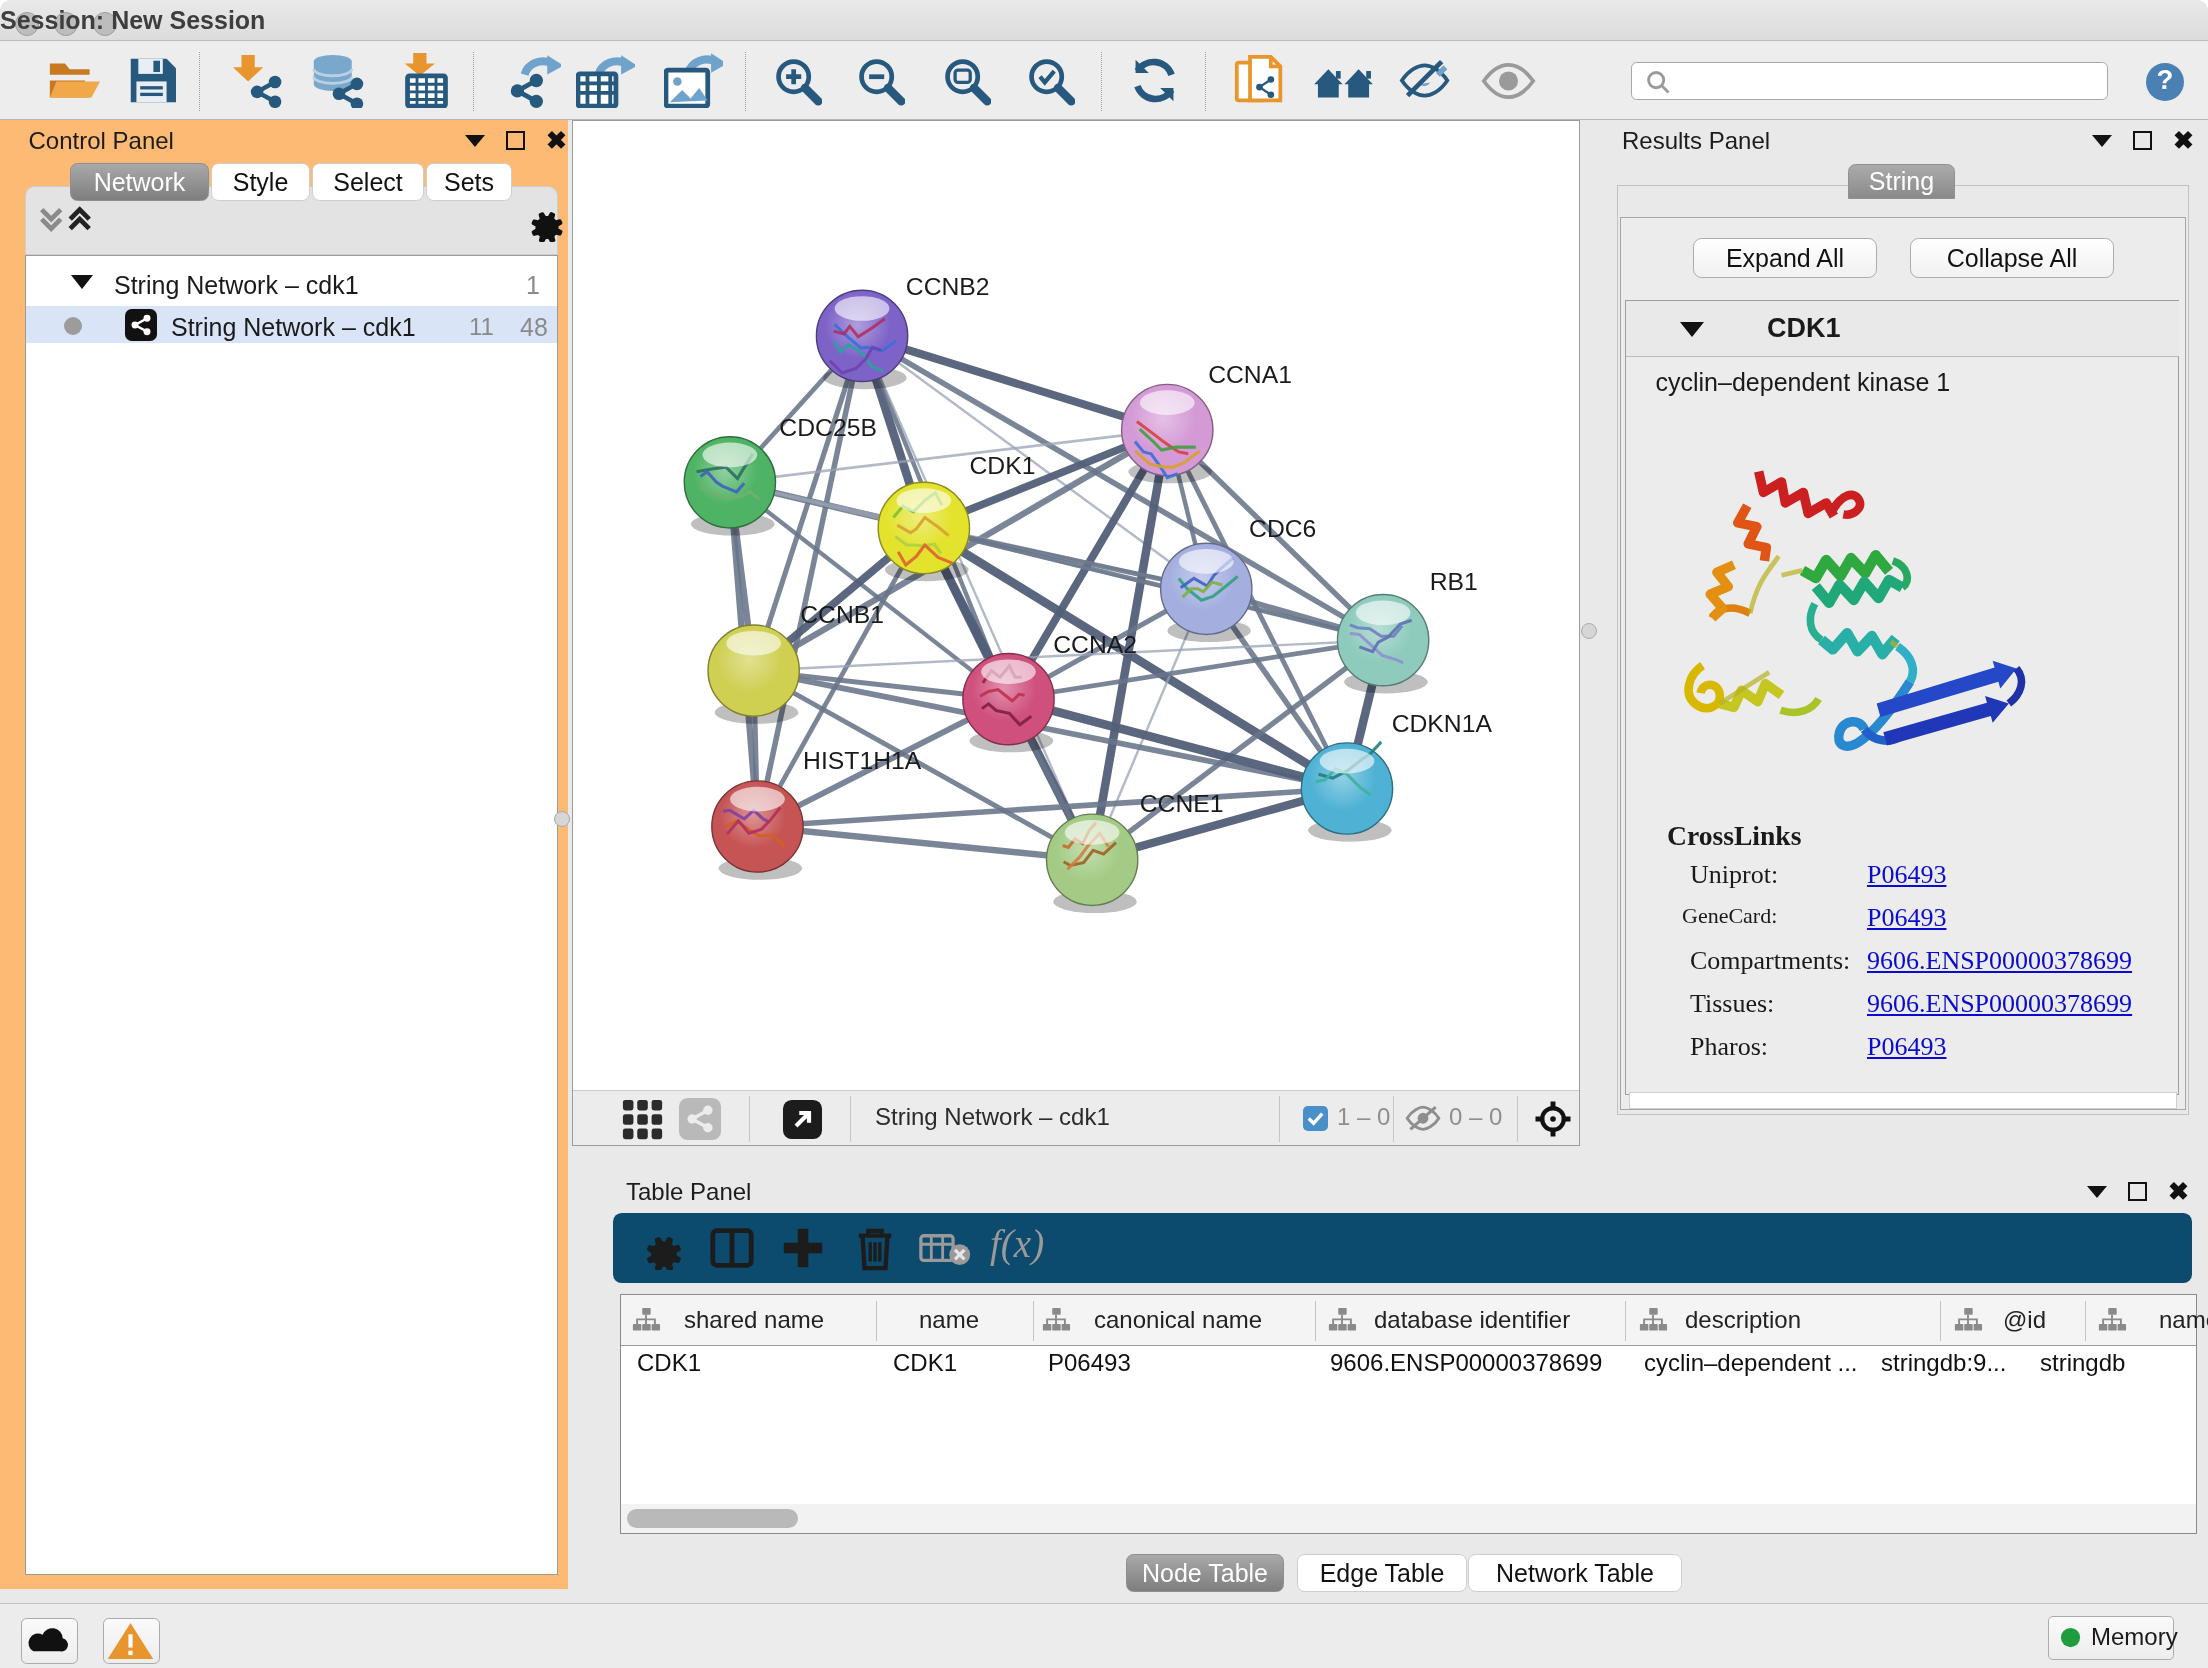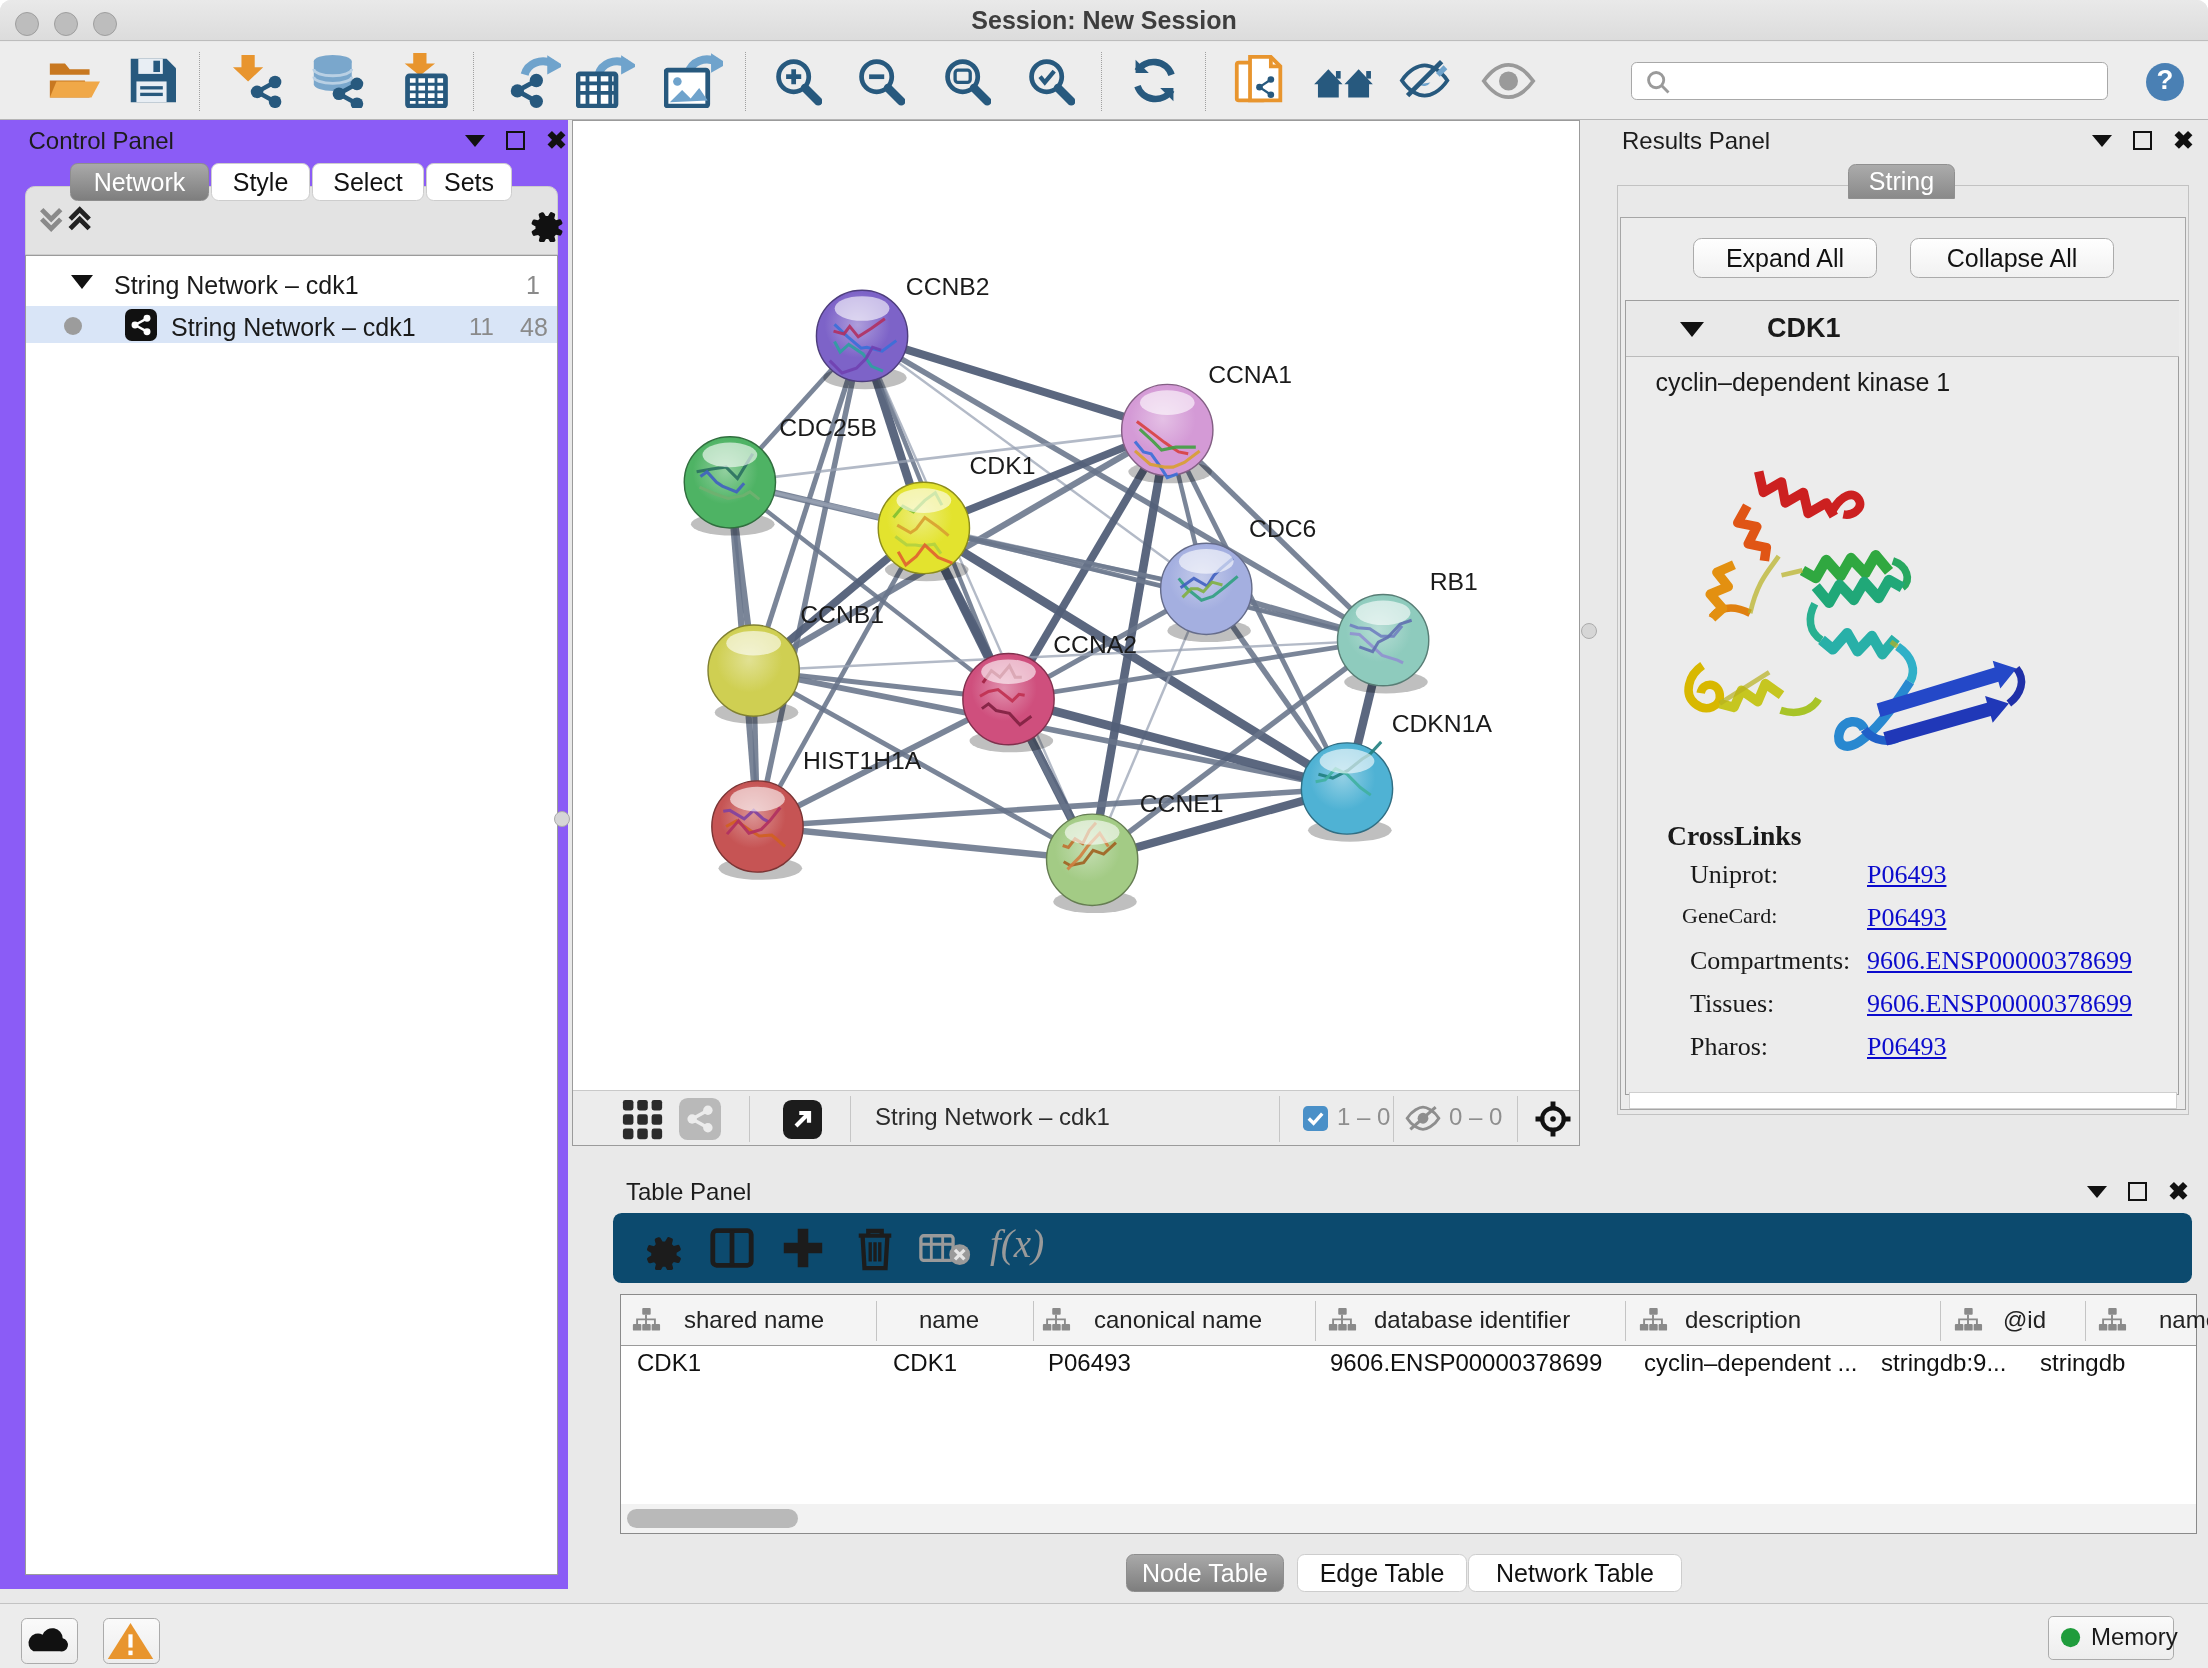--- a/index.html
+++ b/index.html
@@ -2,27 +2,27 @@
 <html style="font-size:15px"><head><meta charset="utf-8">
 <style>
 *{margin:0;padding:0;box-sizing:border-box}
 html,body{width:2208px;height:1668px;overflow:hidden;background:#fff}
 body{font-family:"Liberation Sans",sans-serif;font-size:24px;color:#1a1a1a;position:relative}
 .ab{position:absolute}
 #win{position:absolute;left:0;top:0;width:2208px;height:1668px;background:#e9e9e9;border-radius:11.4px 11.4px 0 0;overflow:hidden}
 
 #titlebar{position:absolute;left:0;top:0;width:2208px;height:41px;background:linear-gradient(#e9e9e9,#dcdcdc);border-bottom:1px solid #bdbdbd}
 .tl{position:absolute;top:12.4px;width:24px;height:24px;border-radius:50%;background:#bdbdbd;border:1px solid #9e9e9e}
-#title{position:absolute;top:5.7px;left:0;width:2208px;text-align:center;font-weight:bold;color:#3e3e3e;font-size:25px}
+#title{position:absolute;top:5.7px;left:0;width:2208px;font-weight:bold;color:#3e3e3e;font-size:25px}
 
 #toolbar{position:absolute;left:0;top:42px;width:2208px;height:78px;background:#ededed;border-bottom:1px solid #b5b5b5}
 .tsep{position:absolute;top:9.5px;height:59px;width:0;border-left:1.9px dotted #a0a0a0}
 #searchbox{position:absolute;left:1631px;top:20px;width:477px;height:38px;background:#fff;border:1px solid #a8a8a8;border-radius:5.7px}
 
-#cpanel{position:absolute;left:0;top:120px;width:568px;height:1469px;background:#8b5cf6}
+#cpanel{position:absolute;left:0;top:120px;width:568px;height:1469px;background:#fdba74}
 #canvas{position:absolute;left:572px;top:120px;width:1008px;height:1026px;background:#fff;border:1px solid #9b9b9b}
 #canvtb{position:absolute;left:0px;top:969px;width:1006px;height:55px;background:#ececec;border-top:1px solid #c9c9c9}
 #rpanel{position:absolute;left:1584px;top:120px;width:625px;height:1026px;background:#e9e9e9}
 #tpanel{position:absolute;left:568px;top:1149px;width:1641px;height:453px;background:#e9e9e9}
 #statusbar{position:absolute;left:0;top:1603px;width:2208px;height:66px;background:#ececec;border-top:1px solid #c3c3c3}
 .phdr{font-size:24px;color:#1c1c1c}
 .pbtns{position:absolute;display:flex;align-items:center;gap:21px}
 .tri-dn{width:0;height:0;border-left:10.5px solid transparent;border-right:10.5px solid transparent;border-top:12.4px solid #111}
 .sqr{width:19px;height:19px;border:2.9px solid #111;background:transparent}
 .xx{font-size:25px;font-weight:bold;color:#111;line-height:19px}

